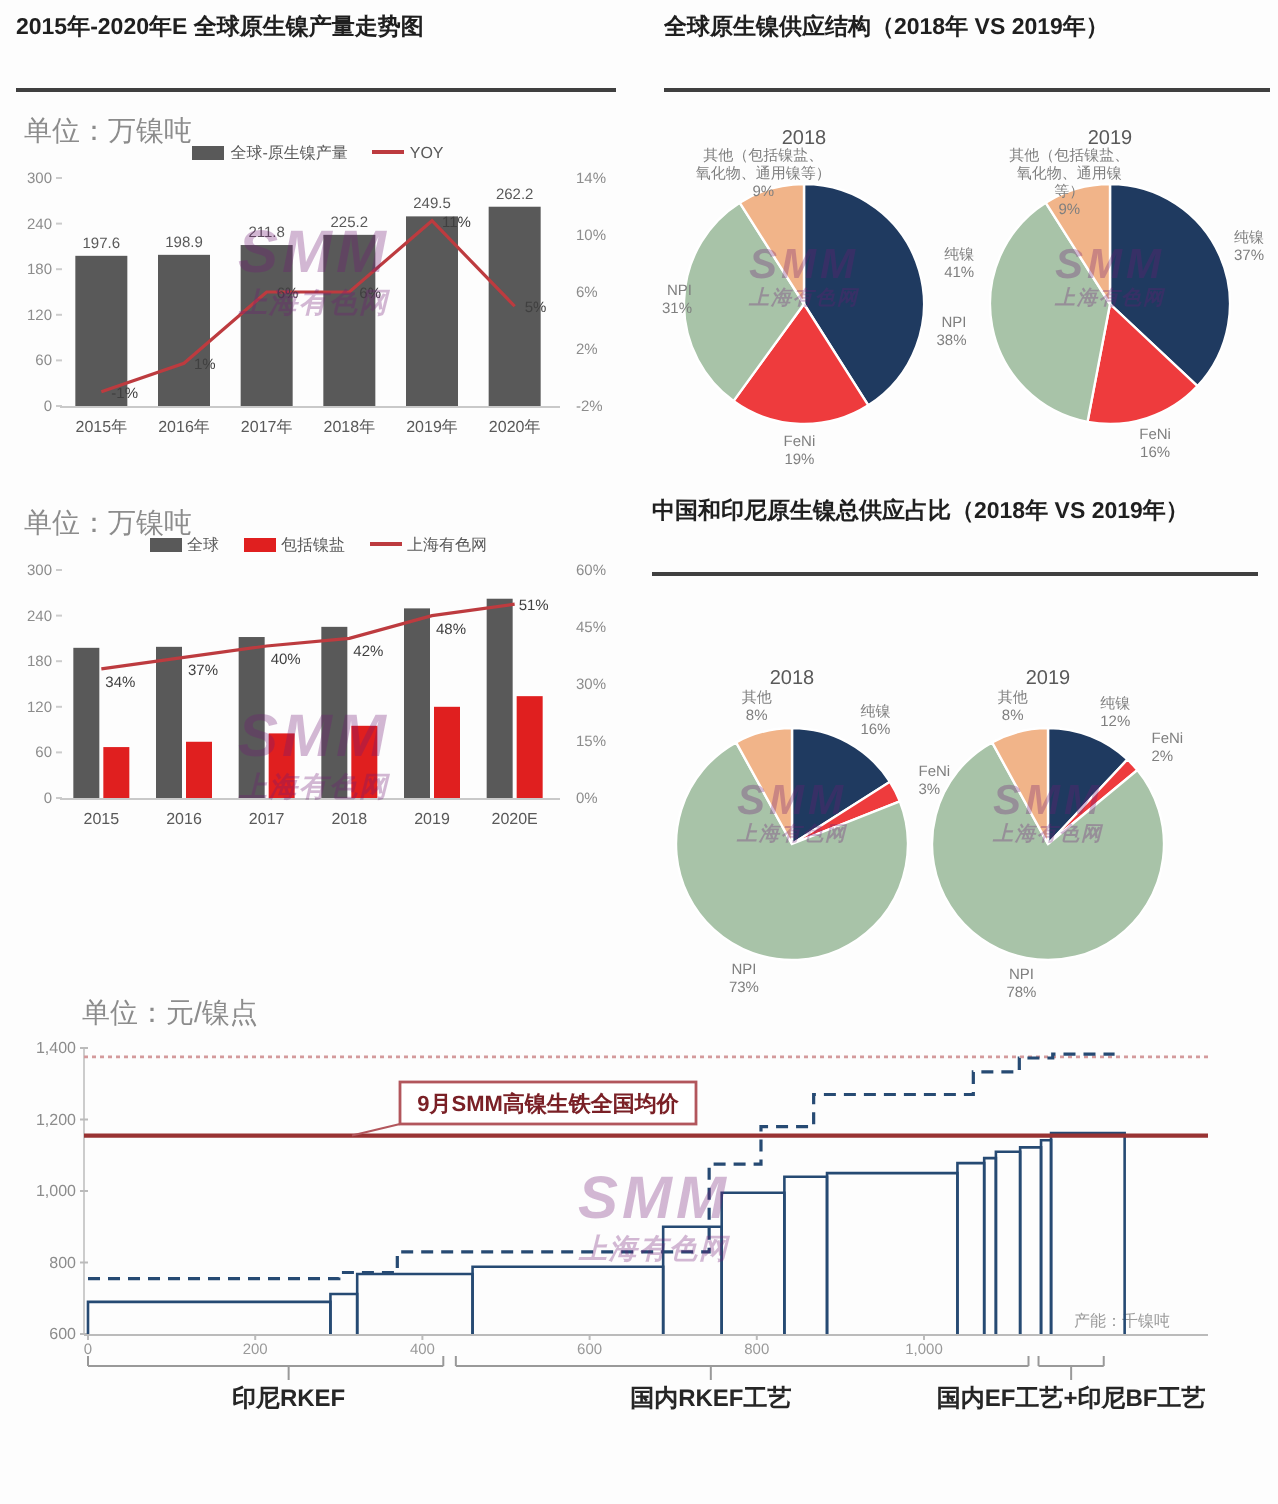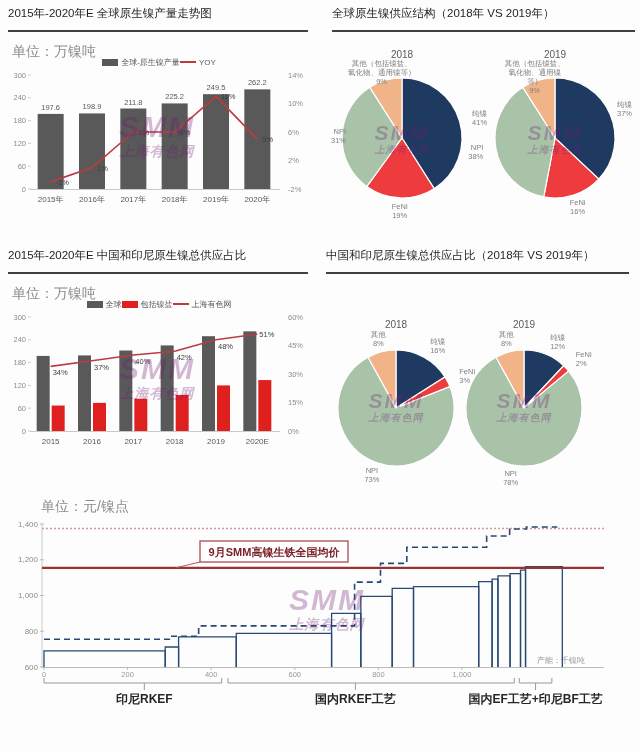--- a/index.html
+++ b/index.html
@@ -4,25 +4,25 @@
 <style>
   html,body{margin:0;padding:0;background:#fff;}
   .page{position:relative;width:639px;height:752px;background:#fdfdfd;
         font-family:"Liberation Sans",sans-serif;overflow:hidden;}
   .panel{position:absolute;}
   #p1{left:0;top:0;width:318px;height:240px;}
   #p2{left:324px;top:0;width:321px;height:240px;}
   #p3{left:0;top:242px;width:318px;height:245px;}
   #p4{left:318px;top:242px;width:321px;height:245px;}
   #p5{left:0;top:487px;width:639px;height:265px;}
-  .chart-title{font-size:11.5px;font-weight:normal;color:#1f1f1f;
-        margin:6px 10px 0 8px;padding-bottom:9px;border-bottom:2px solid #404040;
+  .chart-title{font-size:11.5px;font-weight:bold;color:#1f1f1f;
+        margin:6px 10px 0 8px;padding-bottom:23px;border-bottom:2px solid #404040;
         white-space:nowrap;overflow:hidden;}
   .unit{font-size:14px;color:#8c8c8c;margin:11px 0 0 12px;height:9px;}
-  .legend{display:flex;justify-content:center;align-items:center;gap:0;
+  .legend{display:flex;justify-content:center;align-items:center;gap:12px;
         font-size:8px;color:#595959;margin-top:5px;height:10px;}
   .legend .item{display:flex;align-items:center;}
   .legend .sw{display:inline-block;width:16px;height:7px;margin-right:3px;}
   .legend .swl{display:inline-block;width:16px;height:2px;margin-right:3px;}
   svg{display:block;}
   #svg1,#svg3{margin-top:2px;}
   #svg2,#svg4{margin-top:2px;}
   #svg5{margin-top:10px;}
   .watermark{position:absolute;z-index:3;color:#701a75;opacity:.3;text-align:center;
         font-weight:bold;font-style:italic;pointer-events:none;line-height:1;width:130px;}
@@ -137,21 +137,20 @@
       <div class="wm1">SMM</div>
       <div class="wm2">上海有色网</div>
     </div>
     <div class="watermark wm-small" style="left:171px;top:122px;width:120px;">
       <div class="wm1">SMM</div>
       <div class="wm2">上海有色网</div>
     </div>
   </section>
 
   <section class="panel" id="p3">
-    <div class="chart-title">2015年-2020年E 中国和印尼原生镍总供应占比</div>
     <div class="unit">单位：万镍吨</div>
     <div class="legend" id="legend3">
         <span class="item">
           <span class="sw" style="background: rgb(89, 89, 89);"></span>
           <span>全球</span>
         </span>
         <span class="item">
           <span class="sw" style="background: rgb(224, 31, 31);"></span>
           <span>包括镍盐</span>
         </span>

